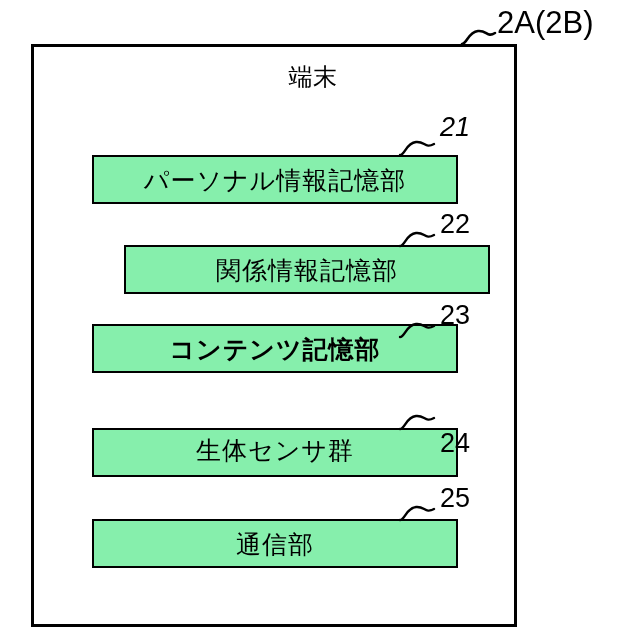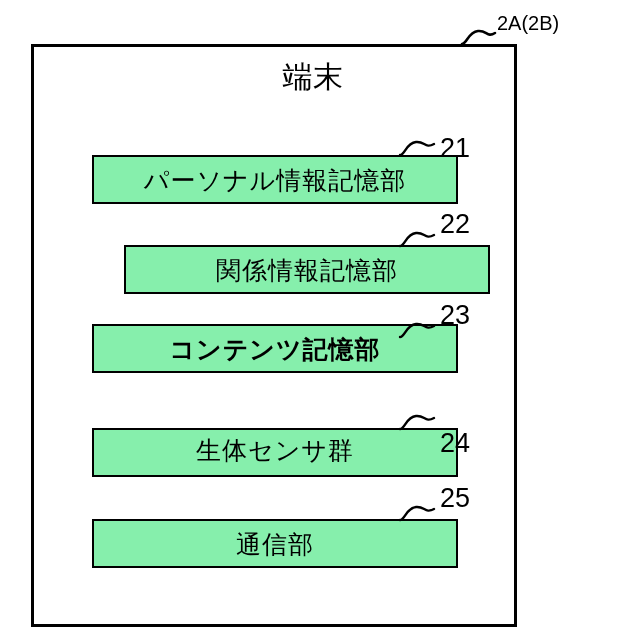--- a/index.html
+++ b/index.html
@@ -36,21 +36,21 @@
     background: #ffffff;
   }
 
   
   .frame-title {
     position: absolute;
     left: 31px;
     top: 60px;
     width: 564px;
     text-align: center;
-    font-size: 30px;
+    font-size: 24px;
     line-height: 34px;
     letter-spacing: 0.5px;
     white-space: nowrap;
   }
 
   
   .component-box {
     position: absolute;
     left: 92px;
     width: 366px;
@@ -75,31 +75,31 @@
   .box-3 { top: 428px; font-family: Liberation Mono, monospace; }
   .box-4 { top: 519px; }
 
   
   .ref-num {
     position: absolute;
     font-size: 27px;
     line-height: 30px;
     white-space: nowrap;
   }
-  .ref-21 { left: 440px; top: 133px; }
+  .ref-21 { left: 440px; top: 112px; font-style: italic; }
   .ref-22 { left: 440px; top: 209px; text-align: center; }
   .ref-23 { left: 440px; top: 300px; }
   .ref-24 { left: 440px; top: 392px; margin-top: 36px; }
   .ref-25 { left: 440px; top: 483px; }
 
   .ref-top {
     position: absolute;
     left: 497px;
     top: 6px;
-    font-size: 20px;
+    font-size: 31px;
     line-height: 34px;
     white-space: nowrap;
     letter-spacing: 0px;
   }
 
   
   #leaders {
     position: absolute;
     left: 0;
     top: 0;

